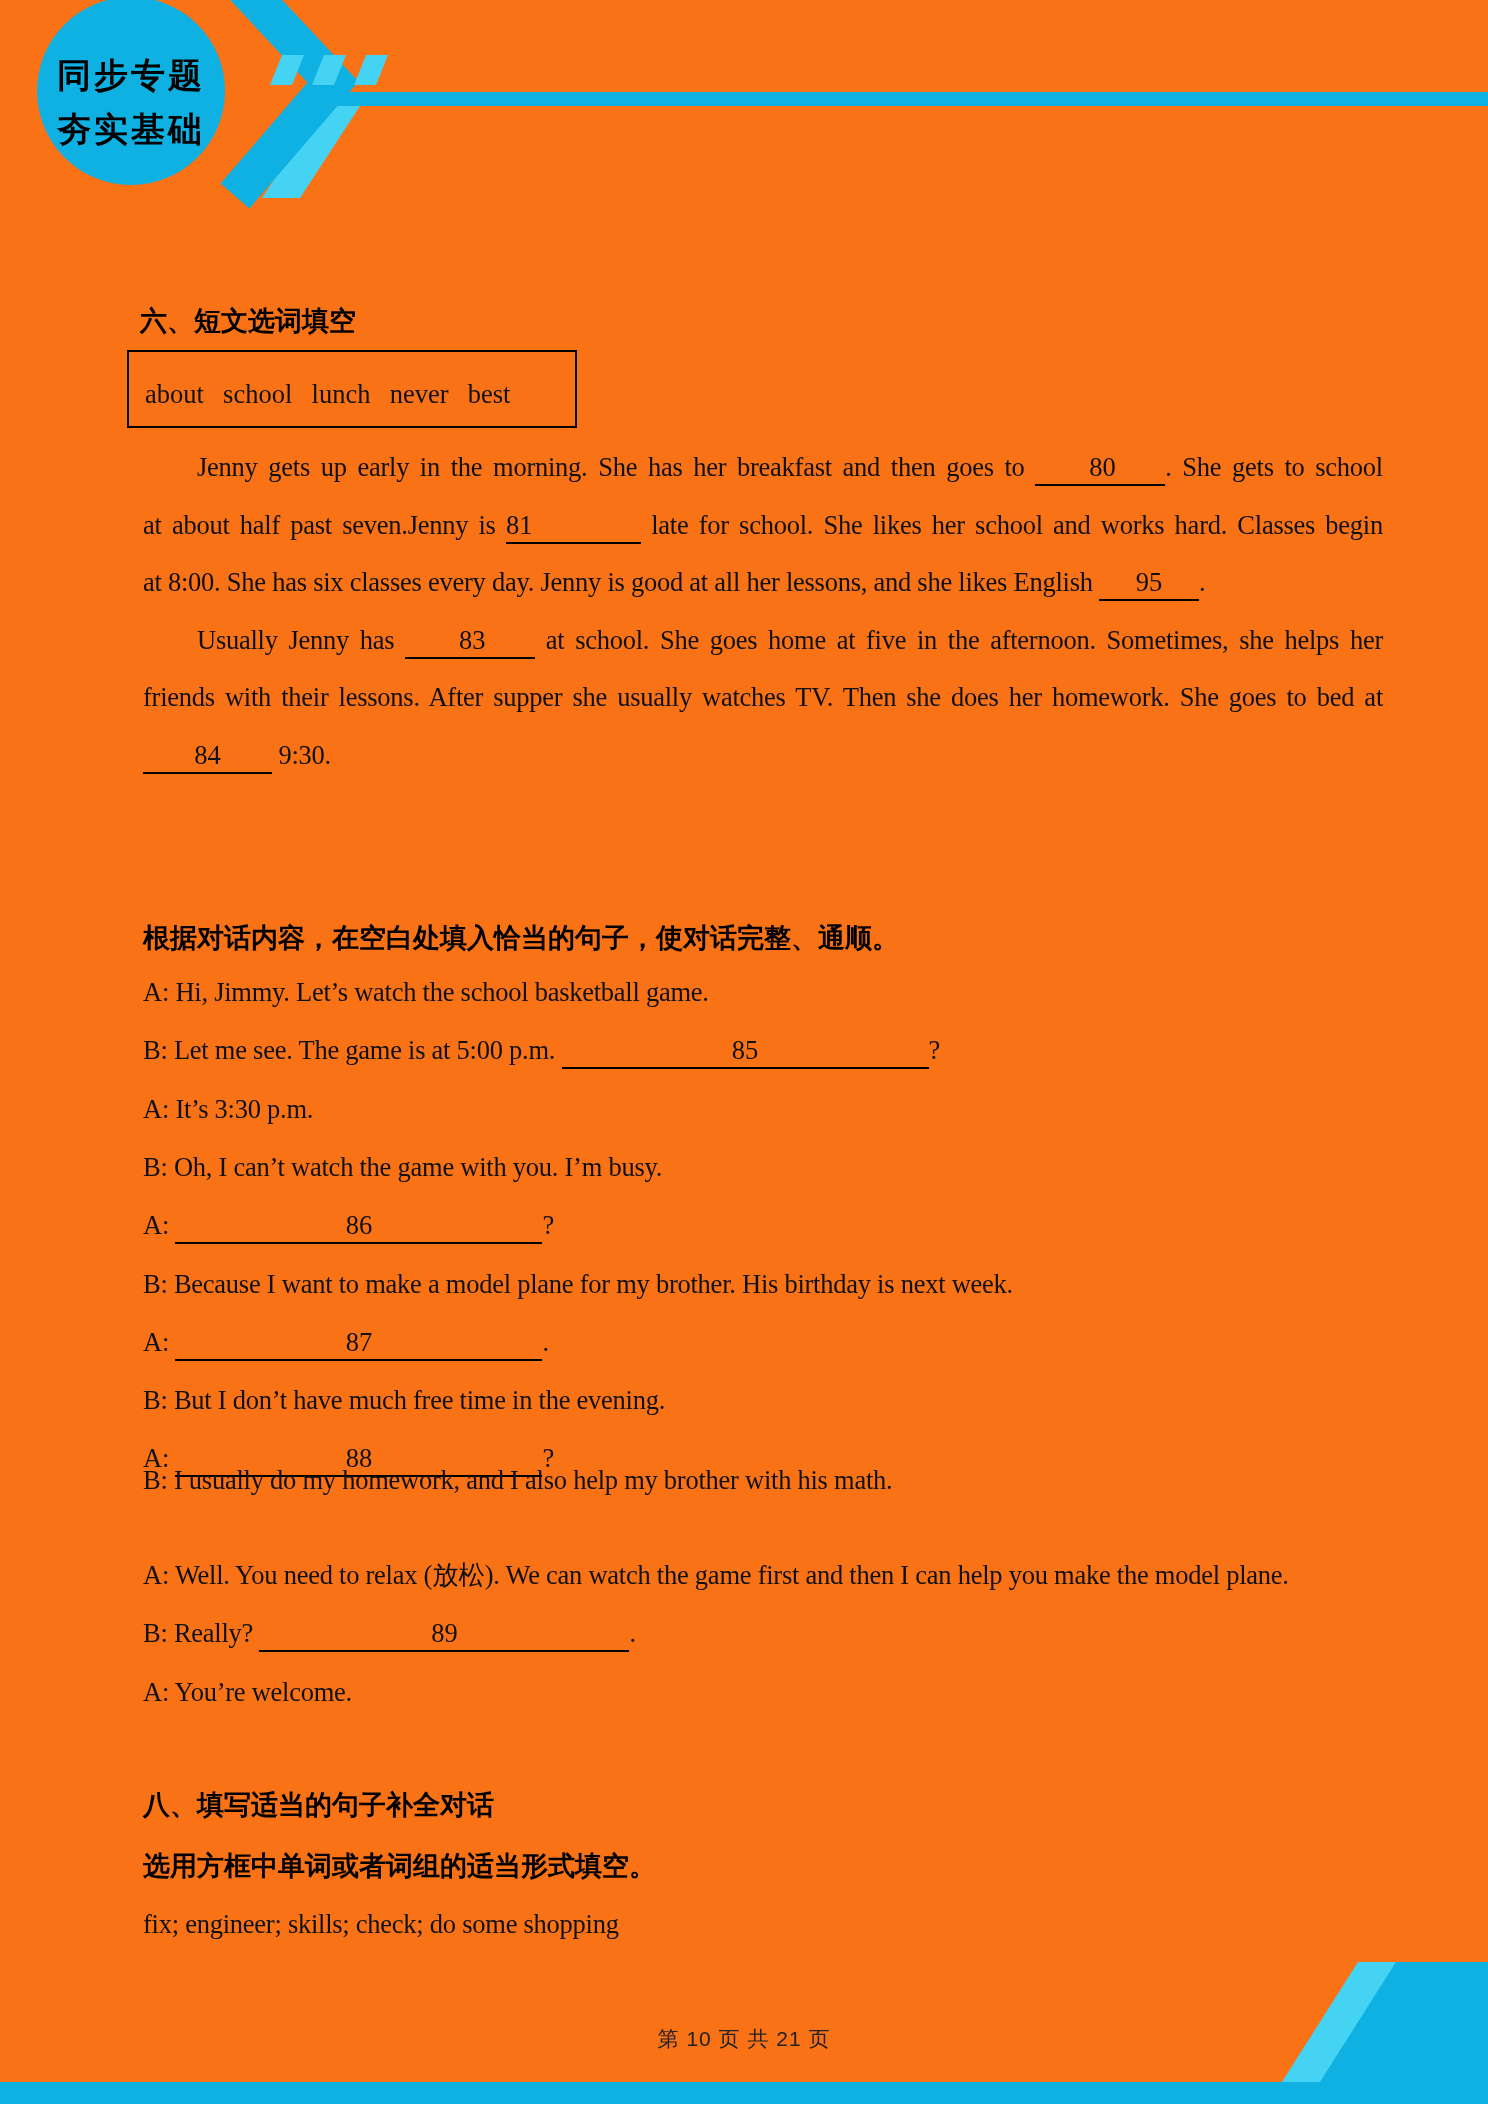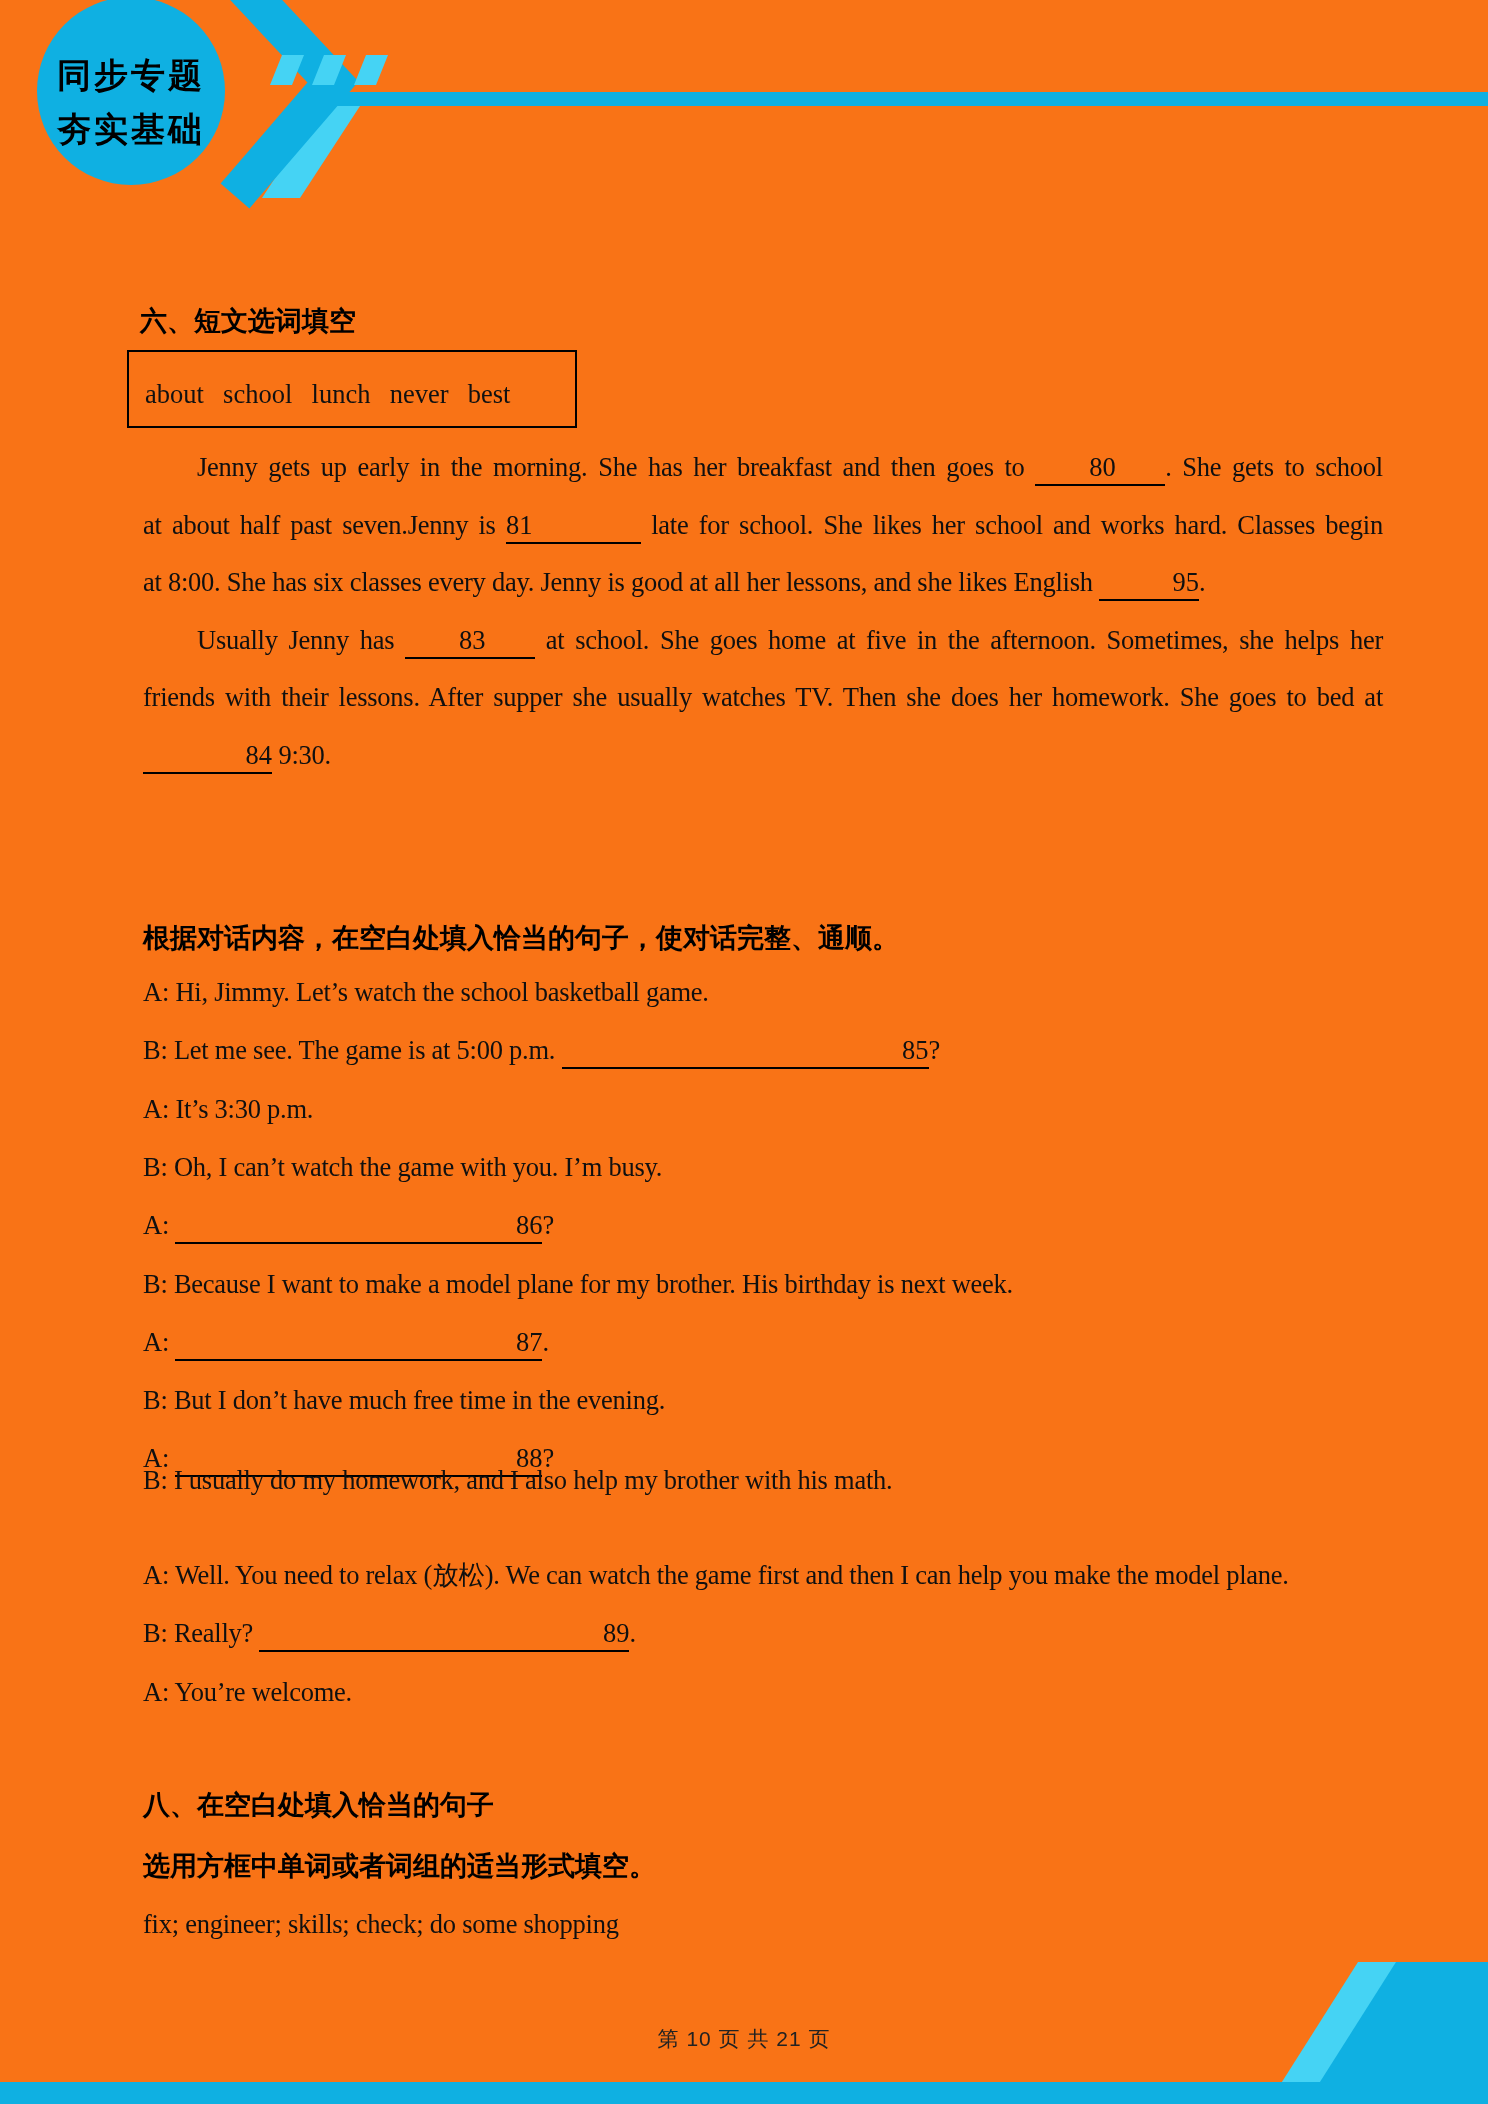--- a/index.html
+++ b/index.html
@@ -5,21 +5,21 @@
   html,body{margin:0;padding:0;background:#fff;}
   .page{position:relative;width:1488px;height:2104px;background:#f97316;overflow:hidden;
         font-family:"Liberation Serif",serif;color:#111;}
   .abs{position:absolute;}
   .cn-head{font-family:"Liberation Sans",sans-serif;font-weight:bold;font-size:27px;color:#000;}
   .body-line{font-size:26.5px;letter-spacing:-0.25px;line-height:34px;color:#101010;white-space:pre;}
   .pline{position:absolute;left:0;width:1240px;}
   .pline.justify{text-align:justify;text-align-last:justify;}
   .pline.indent{text-indent:54px;}
   .dline{position:absolute;left:0;white-space:pre;}
-  .blank{display:inline-block;border-bottom:2.5px solid #000;text-align:right;
+  .blank{display:inline-block;border-bottom:2.5px solid #000;text-align:center;
          line-height:1.1;padding-bottom:2px;letter-spacing:0;}
   .word-box{position:absolute;left:127px;top:350px;width:450px;height:78px;
             border:2.5px solid #000;box-sizing:border-box;display:flex;align-items:center;}
   .word-box span{font-size:26.5px;white-space:pre;word-spacing:3px;padding-left:16px;padding-top:10px;}
   .badge-text{position:absolute;left:21px;width:220px;text-align:center;
               font-family:"Liberation Sans",sans-serif;font-weight:bold;font-size:34px;
               letter-spacing:3px;color:#000;}
   .footer{position:absolute;left:0;top:2025px;width:100%;text-align:center;
           font-family:"Liberation Sans",sans-serif;font-size:21px;color:#222;letter-spacing:1px;}
 </style>
@@ -71,21 +71,21 @@
       <div class="dline body-line" style="top: 1267px;">B: Because I want to make a model plane for my brother. His birthday is next week.</div>
       <div class="dline body-line" style="top: 1325px;">A: <span class="blank" style="width: 367px;">87</span>.</div>
       <div class="dline body-line" style="top: 1383px;">B: But I don’t have much free time in the evening.</div>
       <div class="dline body-line" style="top: 1441px;">A: <span class="blank" style="width: 367px;">88</span>?</div>
       <div class="dline body-line" style="top: 1463px;">B: I usually do my homework, and I also help my brother with his math.</div>
       <div class="dline body-line" style="top: 1558px;">A: Well. You need to relax (放松). We can watch the game first and then I can help you make the model plane.</div>
       <div class="dline body-line" style="top: 1616px;">B: Really? <span class="blank" style="width: 370px;">89</span>.</div>
       <div class="dline body-line" style="top: 1675px;">A: You’re welcome.</div>
     </div>
 
-  <div class="abs cn-head" style="left:143px;top:1787px;">八、在空白处填入恰当的句子</div>
+  <div class="abs cn-head" style="left:143px;top:1787px;">八、填写适当的句子补全对话</div>
   <div class="abs cn-head" style="left:143px;top:1848px;">选用方框中单词或者词组的适当形式填空。</div>
   <div class="abs body-line" style="left:143px;top:1907px;">fix; engineer; skills; check; do some shopping</div>
 
   <div class="footer">第 10 页 共 21 页</div>
 
   <svg class="abs" style="left:0;top:1954px;" width="1488" height="150" viewBox="0 0 1488 150">
     <polygon points="1358,8 1398,8 1308,150 1268,150" fill="#45D3F4"></polygon>
     <polygon points="1396,8 1488,8 1488,150 1306,150" fill="#0FB0E2"></polygon>
     <rect x="0" y="128" width="1488" height="22" fill="#0FB0E2"></rect>
   </svg>

